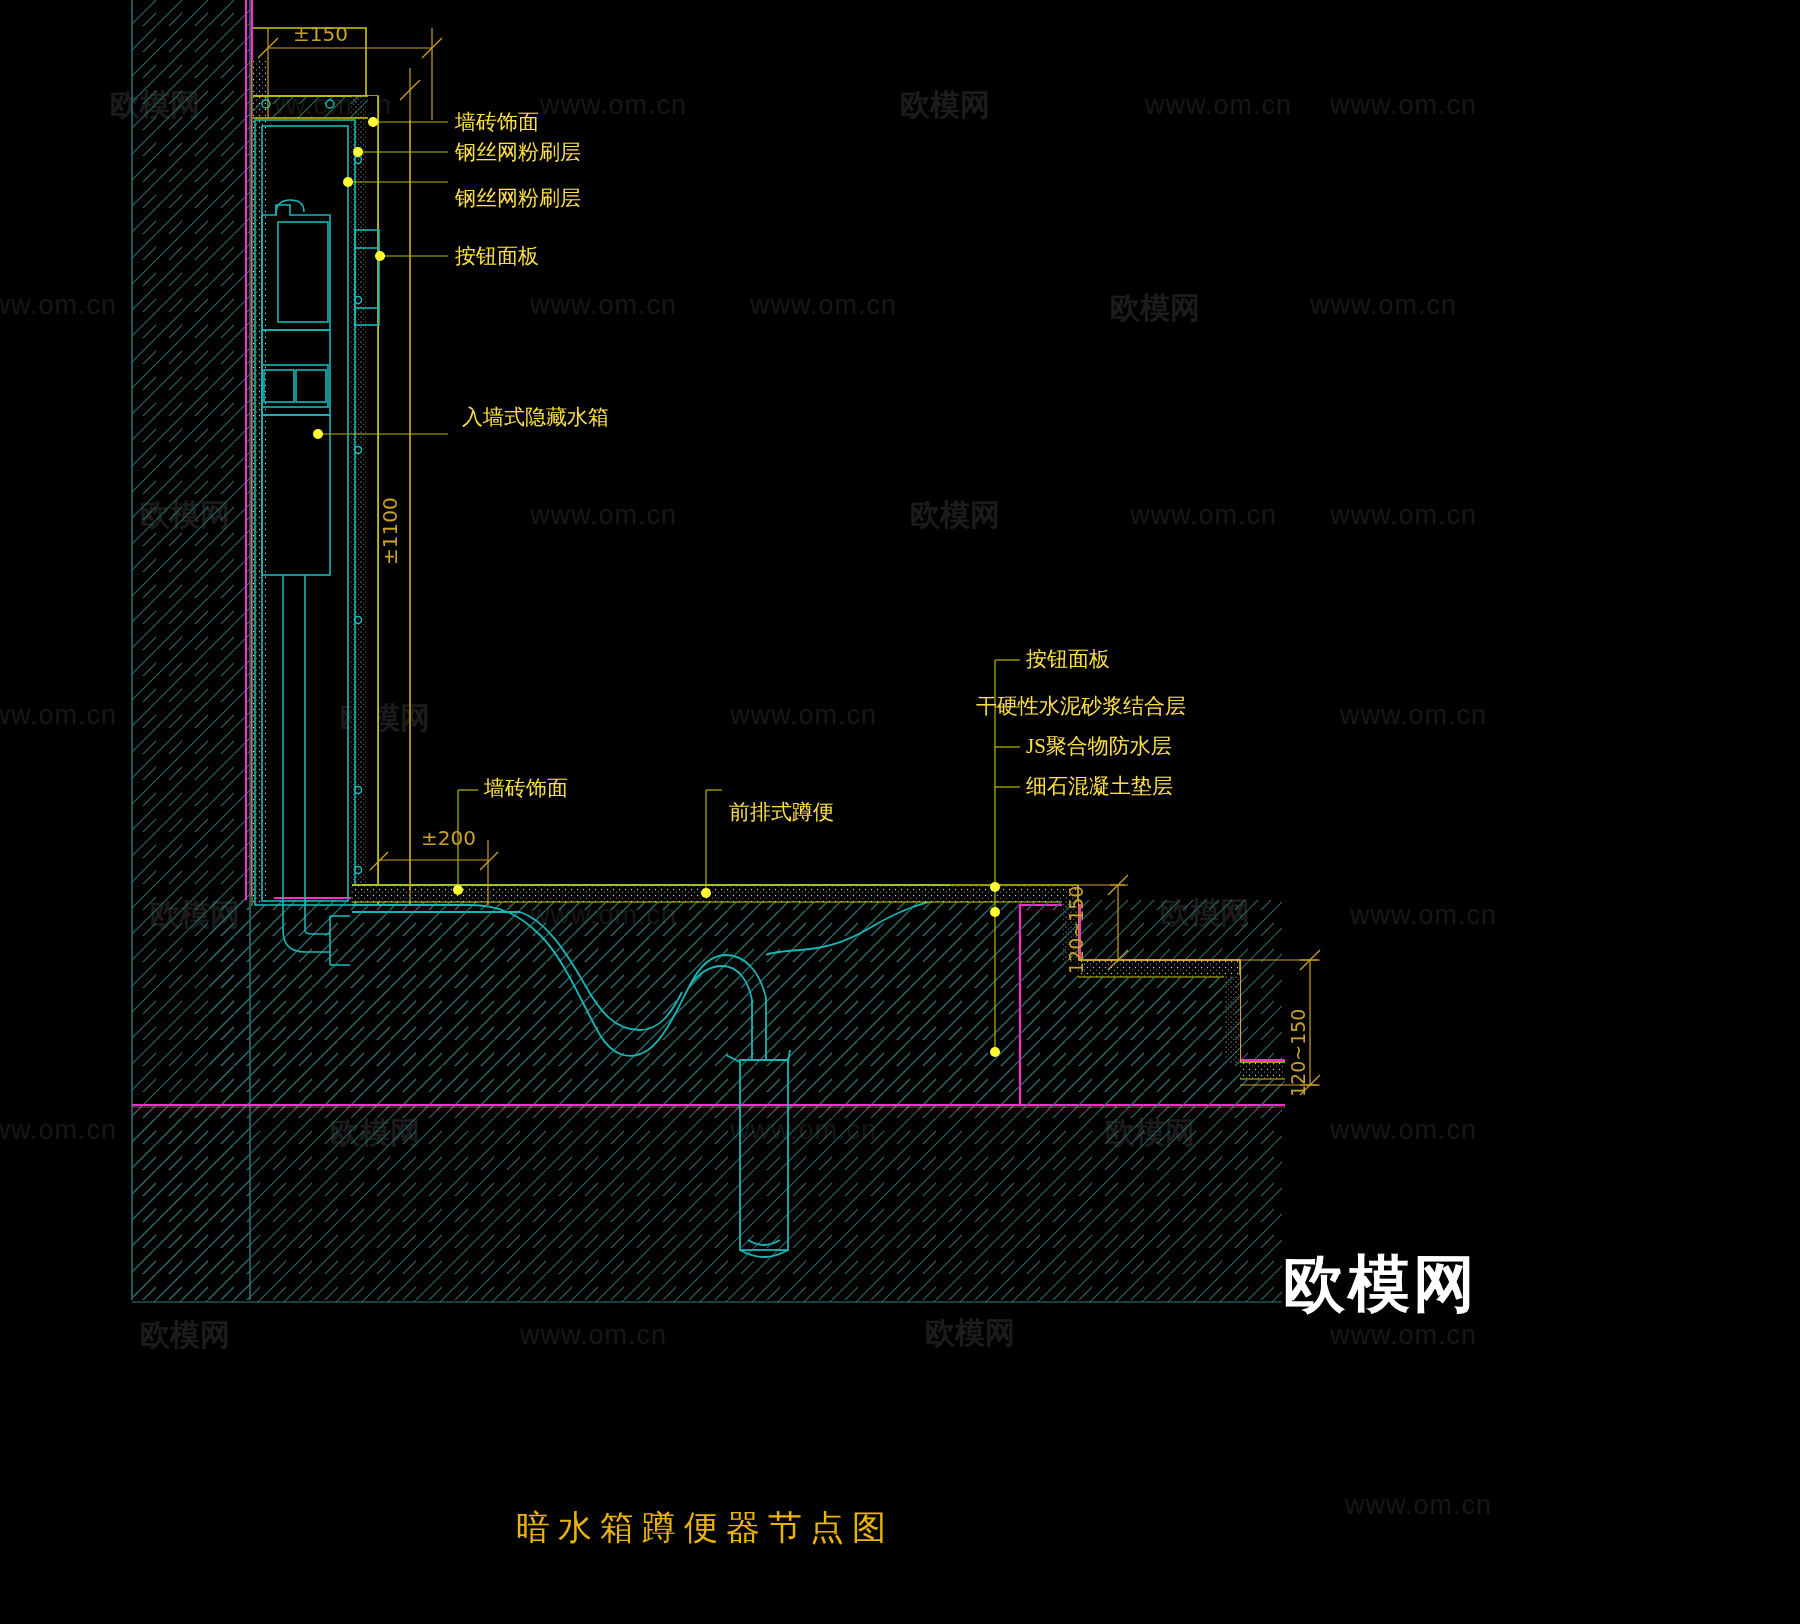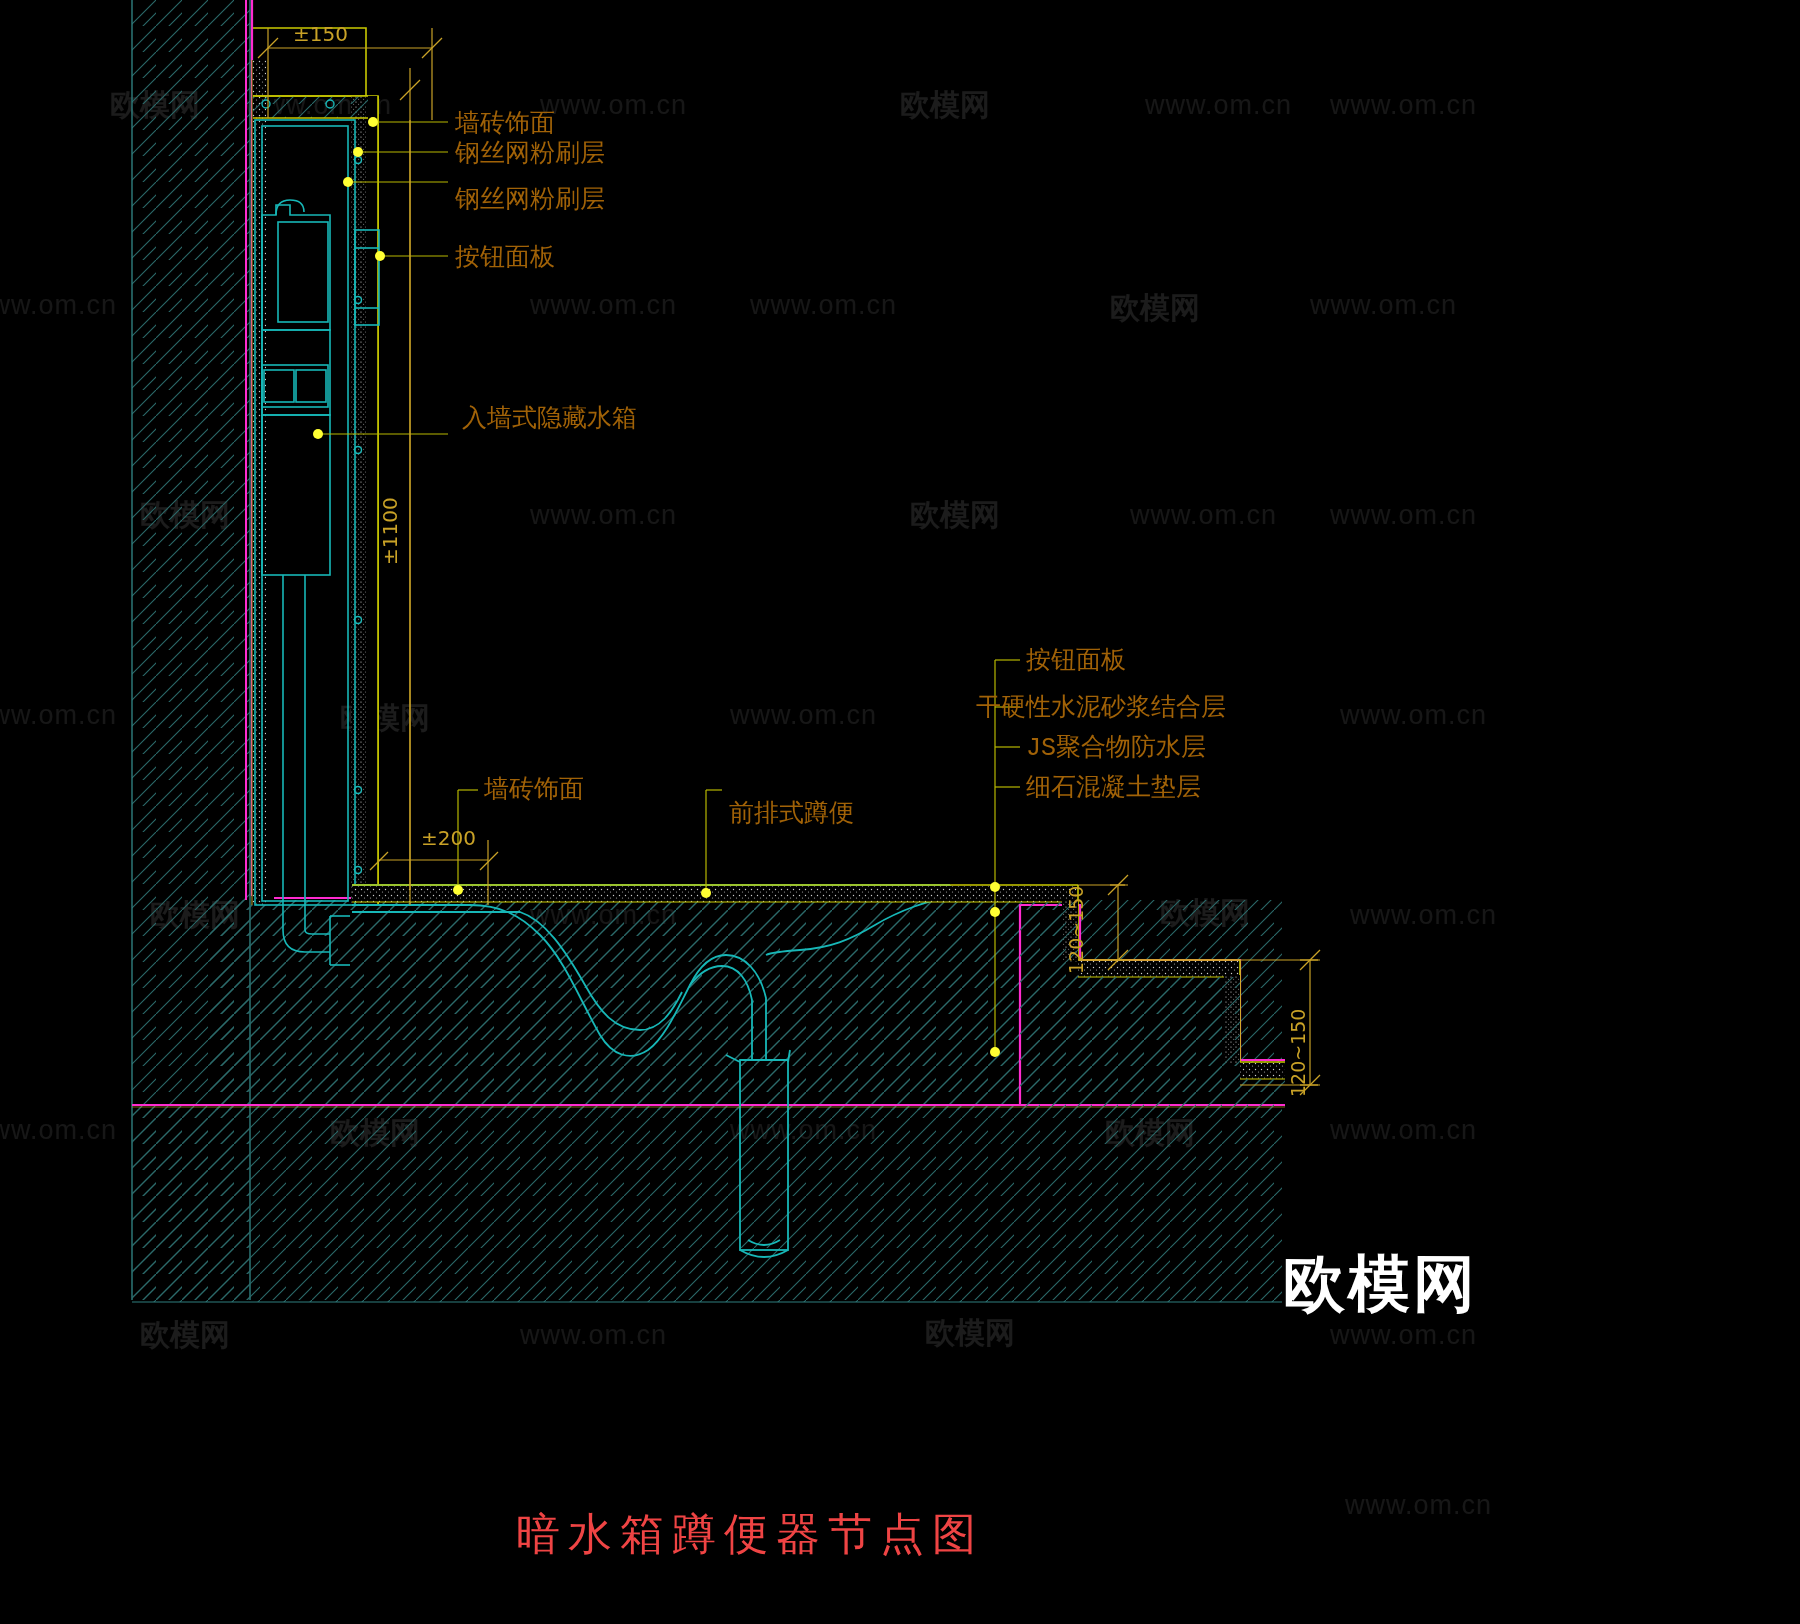--- a/index.html
+++ b/index.html
@@ -2,26 +2,26 @@
 <html><head>
 <meta charset="utf-8">
 <style>
   html,body{margin:0;padding:0;background:#000;}
   body{width:1800px;height:1624px;position:relative;overflow:hidden;
        font-family:"Liberation Sans","DejaVu Sans",sans-serif;}
   .stage{position:absolute;inset:0;}
   .abs{position:absolute;}
 
   
-  .lbl{color:#a16207;font-size:25px;line-height:1;white-space:nowrap;
-       font-family:Liberation Mono, monospace;}
+  .lbl{color:#fde047;font-size:21px;line-height:1;white-space:nowrap;
+       font-family:Liberation Serif, serif;}
   .dim{color:#c9a227;font-size:20px;line-height:1;white-space:nowrap;
        font-family:"DejaVu Sans","Liberation Sans",sans-serif;}
   .dim.vert{transform:rotate(-90deg);transform-origin:left bottom;}
-  .title{color:#ef4444;font-size:44px;letter-spacing:8px;white-space:nowrap;
+  .title{color:#eab308;font-size:34px;letter-spacing:8px;white-space:nowrap;
          font-family:"DejaVu Sans","Liberation Sans",sans-serif;}
 
   
   .wm{color:rgba(255,255,255,.09);font-size:27px;white-space:nowrap;
       font-family:"Liberation Sans",sans-serif;letter-spacing:1px;}
   .wm-cn{color:rgba(255,255,255,.11);font-size:30px;white-space:nowrap;
       font-weight:bold;font-family:"DejaVu Sans",sans-serif;}
   .wm-big{color:#ffffff;font-size:62px;font-weight:bold;white-space:nowrap;
       font-family:"DejaVu Sans",sans-serif;letter-spacing:3px;}
 

